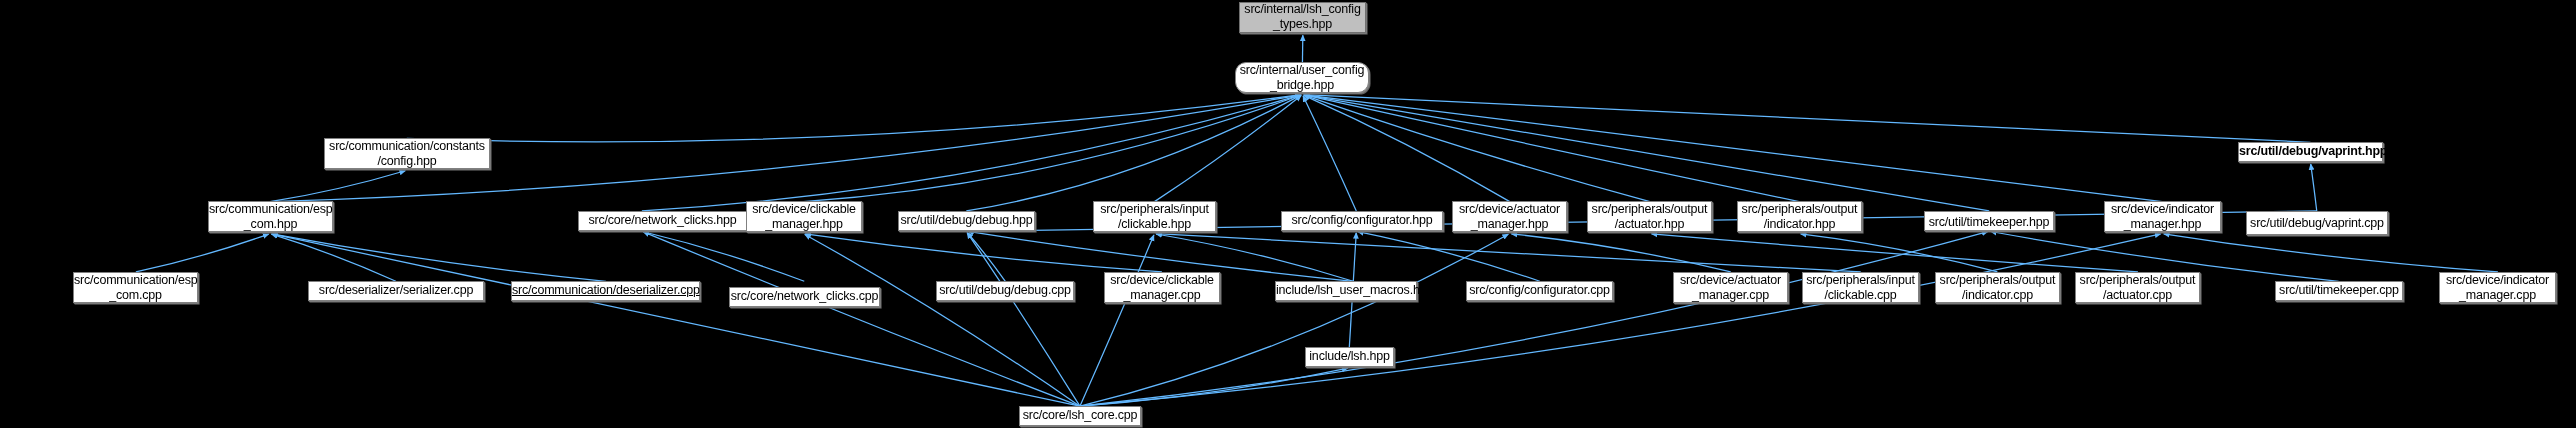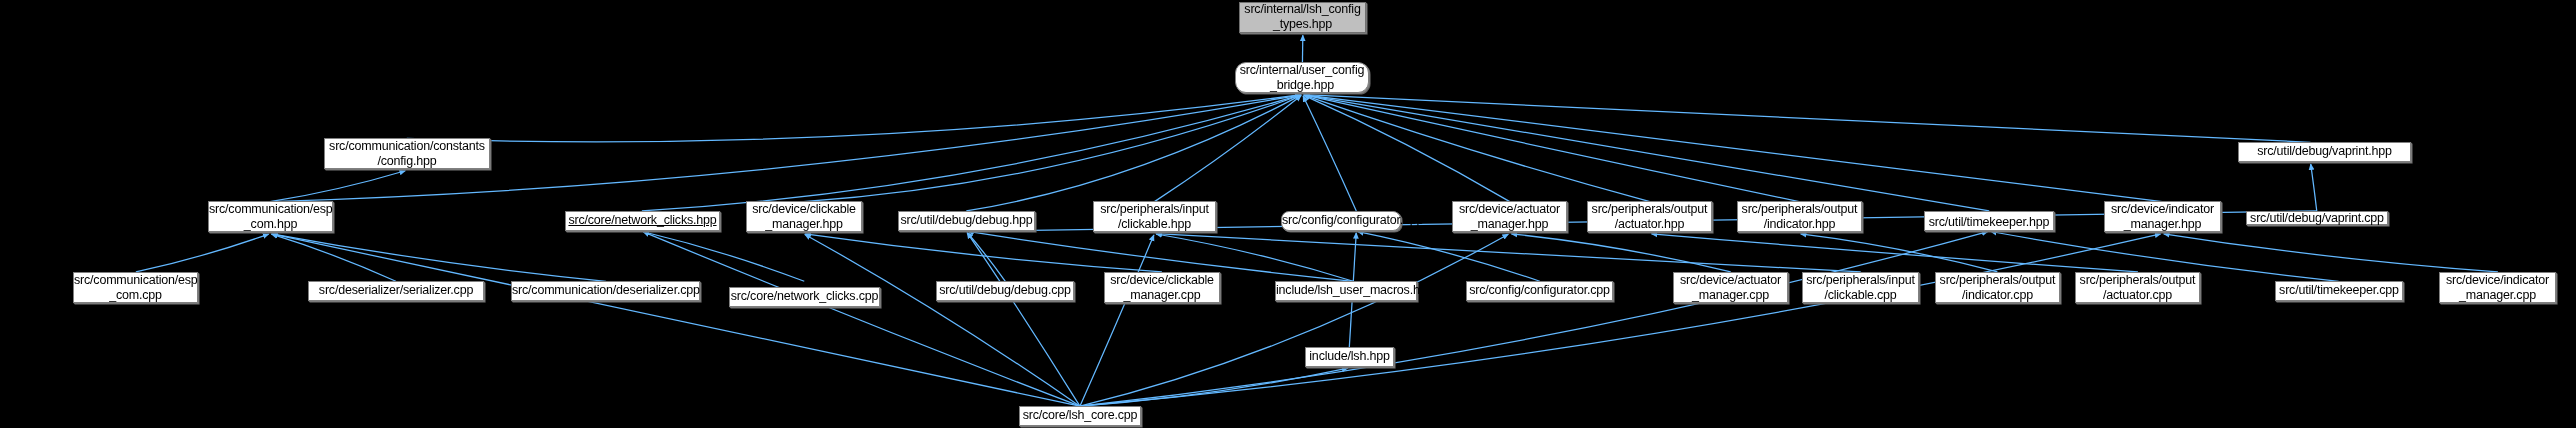--- a/index.html
+++ b/index.html
@@ -88,44 +88,44 @@
         <path d="M1733,360 Q1606.7224566275136,320.82558390679105 1480.4449132550271,299.4661678135821" stroke="#63b8ff" stroke-width="1.6" fill="none" marker-end="url(#ah)"></path>
       </g>
   </svg>
   <div id="nodes">
       <div class="node root" style="left: 1239px; top: 1.6px; width: 127px; height: 31px;"><span>src/internal/lsh_config
 _types.hpp</span></div>
       <div class="node" style="left: 1235px; top: 62px; width: 134px; height: 31px; border-radius: 11px;"><span>src/internal/user_config
 _bridge.hpp</span></div>
       <div class="node" style="left: 324px; top: 138px; width: 166px; height: 31px;"><span>src/communication/constants
 /config.hpp</span></div>
-      <div class="node" style="left: 2238px; top: 142px; width: 173px; height: 19.5px;"><span>src/util/debug/vaprint.hpp</span></div>
+      <div class="node" style="left: 2238px; top: 142px; width: 145px; height: 19.5px; font-weight: bold;"><span>src/util/debug/vaprint.hpp</span></div>
       <div class="node" style="left: 208px; top: 201px; width: 125px; height: 31px;"><span>src/communication/esp
 _com.hpp</span></div>
-      <div class="node" style="left: 565px; top: 211px; width: 155px; height: 19.5px; text-decoration: underline;"><span>src/core/network_clicks.hpp</span></div>
+      <div class="node" style="left: 578px; top: 211px; width: 169px; height: 19.5px;"><span>src/core/network_clicks.hpp</span></div>
       <div class="node" style="left: 746px; top: 201px; width: 116px; height: 31px;"><span>src/device/clickable
 _manager.hpp</span></div>
       <div class="node" style="left: 898px; top: 211px; width: 137px; height: 19.5px;"><span>src/util/debug/debug.hpp</span></div>
       <div class="node" style="left: 1093px; top: 201px; width: 123px; height: 31px;"><span>src/peripherals/input
 /clickable.hpp</span></div>
-      <div class="node" style="left: 1281px; top: 211px; width: 120px; height: 19.5px; border-radius: 8px;"><span>src/config/configurator.hpp</span></div>
+      <div class="node" style="left: 1281px; top: 211px; width: 162px; height: 19.5px;"><span>src/config/configurator.hpp</span></div>
       <div class="node" style="left: 1452px; top: 201px; width: 115px; height: 31px;"><span>src/device/actuator
 _manager.hpp</span></div>
       <div class="node" style="left: 1587px; top: 201px; width: 125px; height: 31px;"><span>src/peripherals/output
 /actuator.hpp</span></div>
       <div class="node" style="left: 1737px; top: 201px; width: 125px; height: 31px;"><span>src/peripherals/output
 /indicator.hpp</span></div>
       <div class="node" style="left: 1924px; top: 211px; width: 130px; height: 19.5px; align-items: flex-end;"><span>src/util/timekeeper.hpp</span></div>
       <div class="node" style="left: 2104px; top: 201px; width: 117px; height: 31px;"><span>src/device/indicator
 _manager.hpp</span></div>
-      <div class="node" style="left: 2246px; top: 211px; width: 142px; height: 14px;"><span>src/util/debug/vaprint.cpp</span></div>
+      <div class="node" style="left: 2246px; top: 211px; width: 142px; height: 24px;"><span>src/util/debug/vaprint.cpp</span></div>
       <div class="node" style="left: 73px; top: 272px; width: 125px; height: 31px;"><span>src/communication/esp
 _com.cpp</span></div>
       <div class="node" style="left: 308px; top: 281px; width: 176px; height: 19.5px;"><span>src/deserializer/serializer.cpp</span></div>
-      <div class="node" style="left: 511px; top: 281px; width: 189px; height: 19.5px;"><span>src/communication/deserializer.cpp</span></div>
+      <div class="node" style="left: 511px; top: 281px; width: 189px; height: 19.5px; text-decoration: underline;"><span>src/communication/deserializer.cpp</span></div>
       <div class="node" style="left: 729px; top: 287px; width: 151px; height: 19.5px;"><span>src/core/network_clicks.cpp</span></div>
       <div class="node" style="left: 936px; top: 281px; width: 138px; height: 19.5px;"><span>src/util/debug/debug.cpp</span></div>
       <div class="node" style="left: 1104px; top: 272px; width: 116px; height: 31px;"><span>src/device/clickable
 _manager.cpp</span></div>
       <div class="node" style="left: 1275px; top: 281px; width: 142px; height: 19.5px;"><span>include/lsh_user_macros.hpp</span></div>
       <div class="node" style="left: 1466px; top: 281px; width: 147px; height: 19.5px;"><span>src/config/configurator.cpp</span></div>
       <div class="node" style="left: 1673px; top: 272px; width: 115px; height: 31px;"><span>src/device/actuator
 _manager.cpp</span></div>
       <div class="node" style="left: 1802px; top: 272px; width: 117px; height: 31px;"><span>src/peripherals/input
 /clickable.cpp</span></div>

